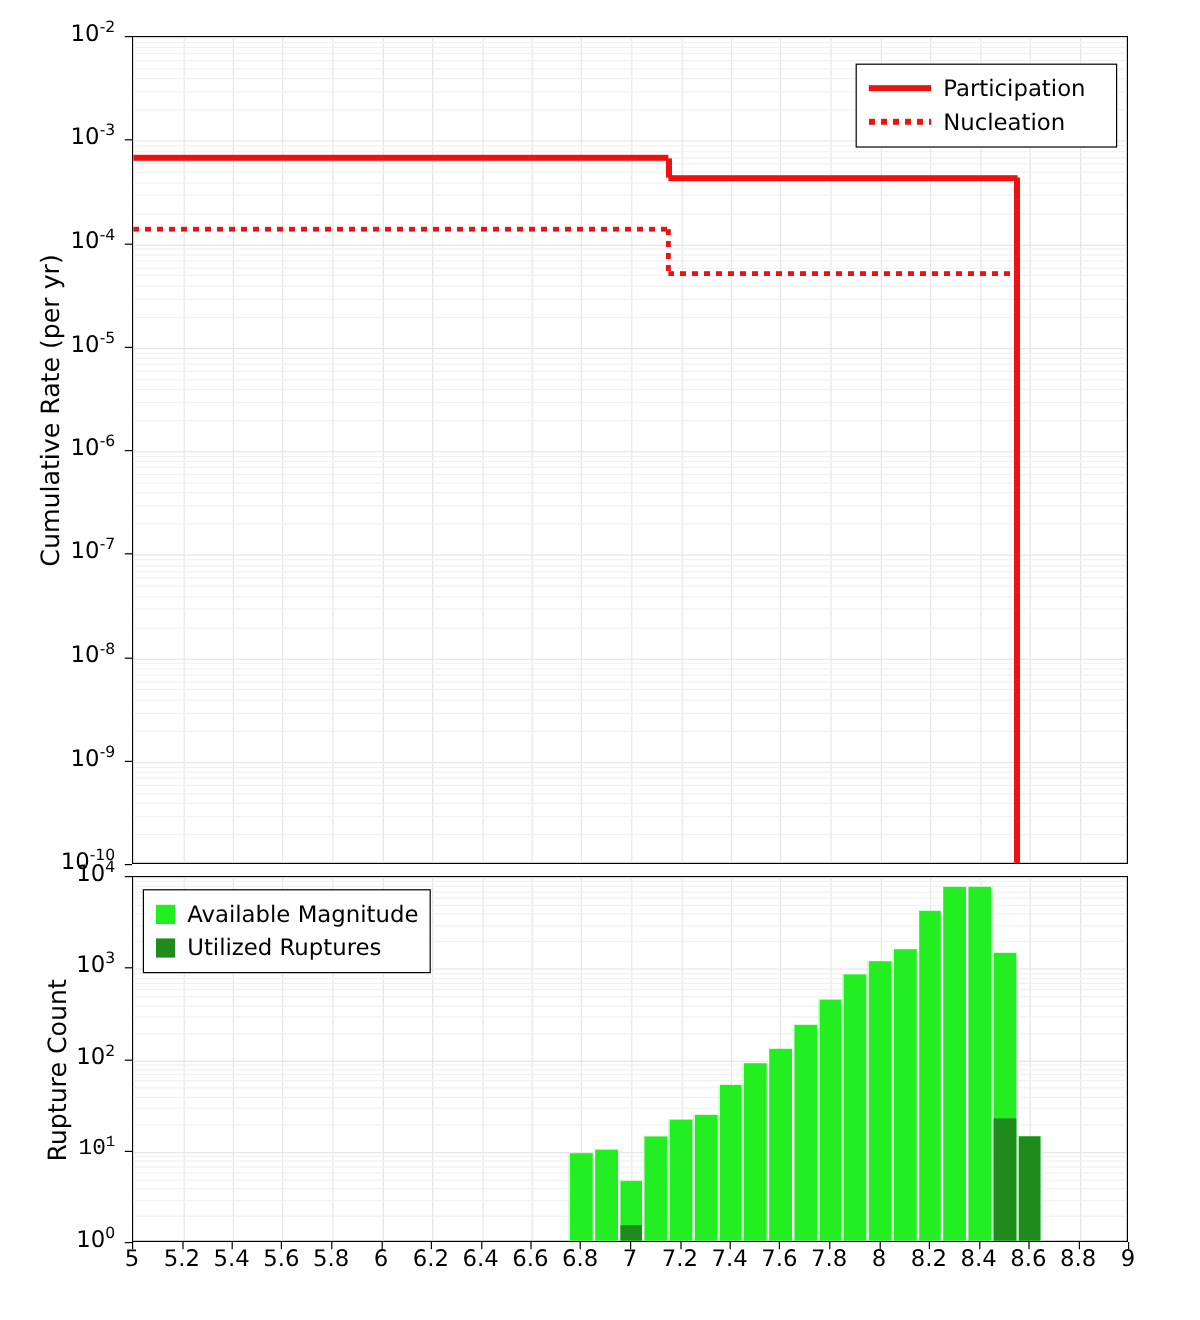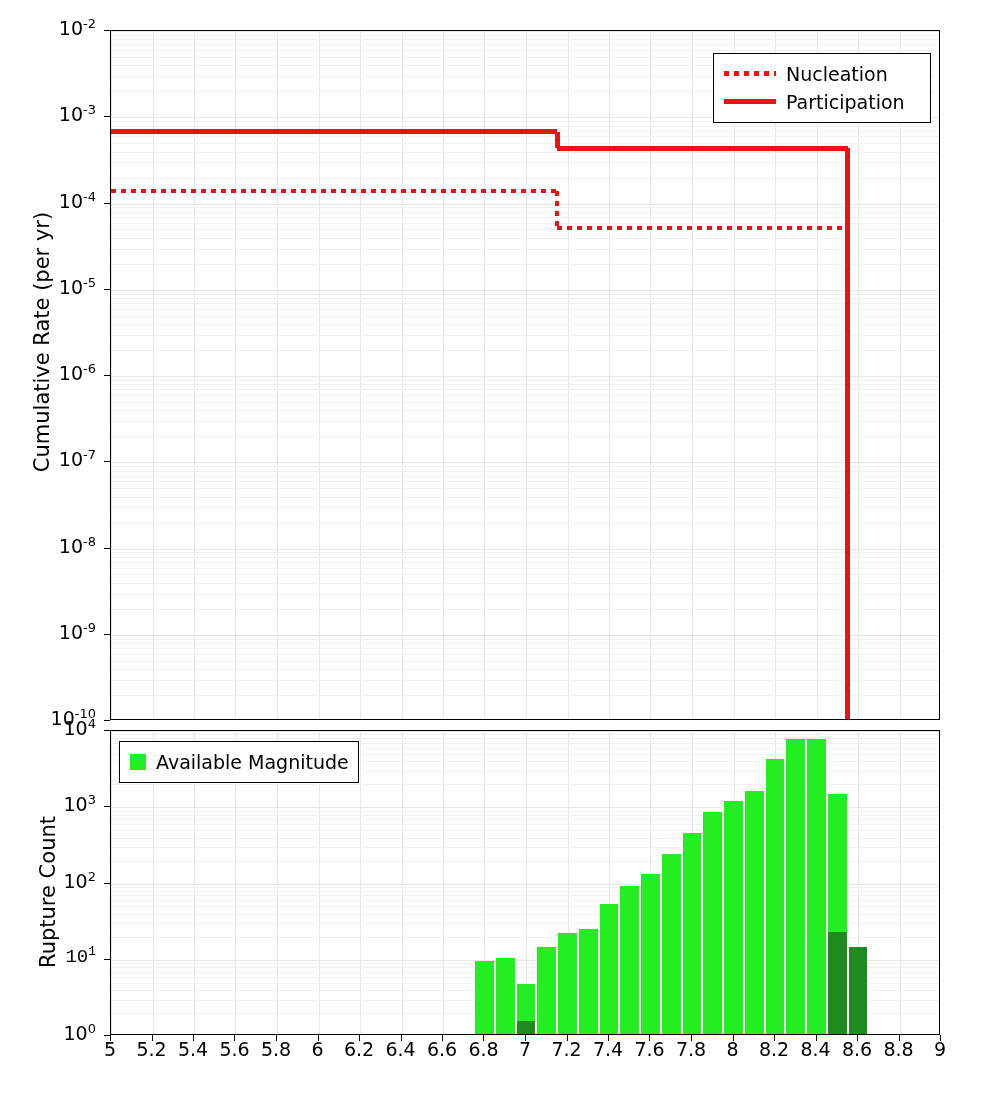--- a/index.html
+++ b/index.html
@@ -312,29 +312,29 @@
         <div class="dotted-v" style="left: 734.625px; top: 196.995px; height: 493.005px;"></div>
         <div class="series-seg" style="left: 0px; top: 98.1961px; width: 446.125px; height: 5px;"></div>
         <div class="series-seg" style="left: 443.625px; top: 100.696px; width: 5px; height: 16.3061px;"></div>
         <div class="series-seg" style="left: 446.125px; top: 114.502px; width: 290.5px; height: 5px;"></div>
         <div class="series-seg" style="left: 734.125px; top: 117.002px; width: 5px; height: 572.998px;"></div>
       </div>
 
     <div class="legend" id="legend-top">
       <div class="legend-row">
         <span class="legend-key">
+            <i class="key-solid"></i>
+          </span>
+        <span>Participation</span>
+      </div>
+      <div class="legend-row">
+        <span class="legend-key">
             <i class="key-dotted"></i>
           </span>
         <span>Nucleation</span>
-      </div>
-      <div class="legend-row">
-        <span class="legend-key">
-            <i class="key-solid"></i>
-          </span>
-        <span>Participation</span>
       </div>
     </div>
   </div>
   <div id="top-yticks">
       <div class="ytick" style="left: 0px; top: 709px; width: 96px;">10<sup>-10</sup></div>
       <div class="tick-mark" style="left: 104px; top: 720px; width: 6px; height: 1px;"></div>
       <div class="ytick" style="left: 0px; top: 622.75px; width: 96px;">10<sup>-9</sup></div>
       <div class="tick-mark" style="left: 104px; top: 634px; width: 6px; height: 1px;"></div>
       <div class="ytick" style="left: 0px; top: 536.5px; width: 96px;">10<sup>-8</sup></div>
       <div class="tick-mark" style="left: 104px; top: 548px; width: 6px; height: 1px;"></div>
@@ -436,20 +436,26 @@
         <div class="bar-util" style="left: 737.625px; width: 18.75px; height: 87.3923px; background: rgb(31, 139, 31);"></div>
       </div>
 
     <div class="legend" id="legend-bottom">
       <div class="legend-row swatch">
         <span class="legend-key">
             <i class="swatch-box" style="background:#22ee22"></i>
           </span>
         <span>Available Magnitude</span>
       </div>
+      <div class="legend-row swatch">
+        <span class="legend-key">
+            <i class="swatch-box" style="background:#1f8b1f"></i>
+          </span>
+        <span>Utilized Ruptures</span>
+      </div>
     </div>
   </div>
   <div id="bottom-yticks">
       <div class="ytick" style="left: 0px; top: 1024px; width: 96px;">10<sup>0</sup></div>
       <div class="tick-mark" style="left: 104px; top: 1035px; width: 6px; height: 1px;"></div>
       <div class="ytick" style="left: 0px; top: 947.75px; width: 96px; font-family: Liberation Mono, monospace;">10<sup>1</sup></div>
       <div class="tick-mark" style="left: 104px; top: 959px; width: 6px; height: 1px;"></div>
       <div class="ytick" style="left: 0px; top: 871.5px; width: 96px;">10<sup>2</sup></div>
       <div class="tick-mark" style="left: 104px; top: 883px; width: 6px; height: 1px;"></div>
       <div class="ytick" style="left: 0px; top: 795.25px; width: 96px;">10<sup>3</sup></div>

